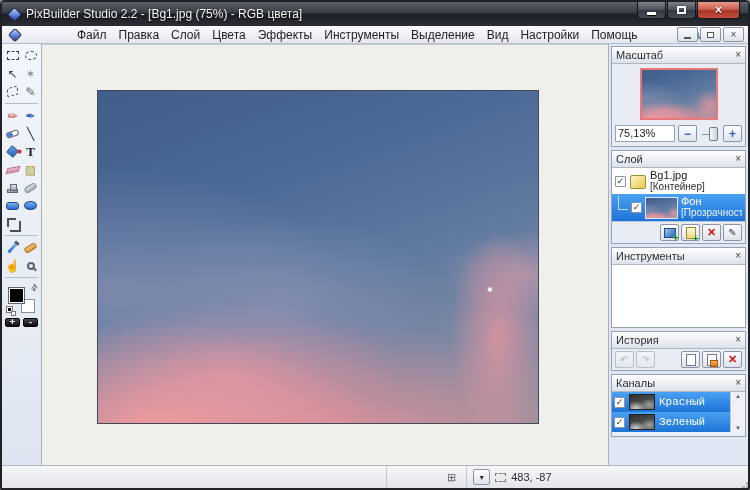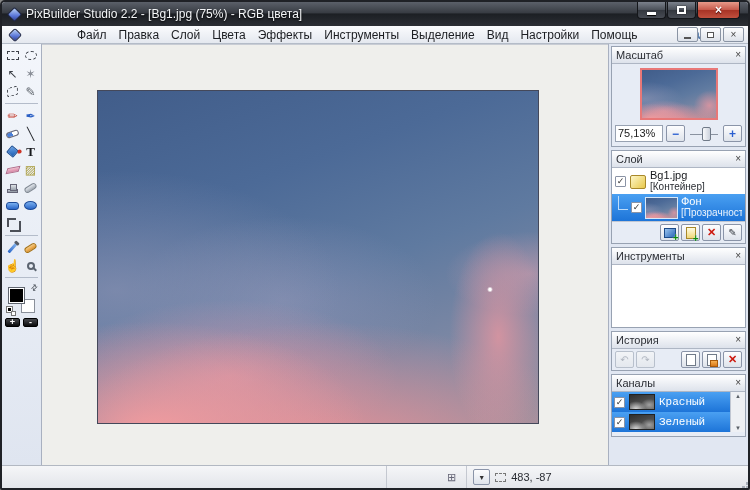--- a/index.html
+++ b/index.html
@@ -107,21 +107,21 @@
   .thumb-wrap { display:flex; justify-content:center; padding:4px 0 3px; }
   .zoom-thumb { width:78px; height:52px; border:2px solid #e87878; }
   .sky { background:
       radial-gradient(30% 45% at 91% 74%, rgba(230,150,160,.8), transparent 70%),
       radial-gradient(70% 45% at 12% 102%, rgba(246,156,158,.95), transparent 72%),
       radial-gradient(80% 50% at 52% 108%, rgba(240,146,150,.9), transparent 75%),
       radial-gradient(55% 33% at 30% 86%, rgba(210,150,170,.75), transparent 70%),
       radial-gradient(68% 48% at 4% 60%, rgba(148,152,182,.6), transparent 75%),
       linear-gradient(160deg,#415d8a 0%,#4c6a97 30%,#5f7aa0 55%,#7d88a4 78%,#99909f 100%); }
   .zoom-row { display:flex; align-items:center; gap:3px; padding:2px 3px 4px; }
-  .zoom-value { width:48px; height:17px; background:#fff; border:1px solid #98a2b2; font-size:11px; padding:1px 2px; color:#222; }
+  .zoom-value { width:60px; height:17px; background:#fff; border:1px solid #98a2b2; font-size:11px; padding:1px 2px; color:#222; }
   .side-btn { height:17px; min-width:19px; border:1px solid #8a94a8; border-radius:2px;
     background:linear-gradient(180deg,#fdfdfe,#dee3eb); display:flex; align-items:center; justify-content:center; font-size:10px; }
   .zoom-minus, .zoom-plus { color:#2a5fd0; font-weight:bold; font-size:12px; line-height:1; }
   .zoom-slider { flex:1; height:14px; position:relative; }
   .slider-track { position:absolute; left:2px; right:2px; top:7px; height:1px; background:#8a92a0; }
   .slider-thumb { position:absolute; left:45%; top:0; width:9px; height:14px; border:1px solid #707a88; border-radius:2px;
     background:linear-gradient(90deg,#f8f9fb,#ccd2dc); }
 
   .layers-list { background:#fff; border-bottom:1px solid #c0c6d2; }
   .layer-row1 { display:flex; align-items:center; gap:4px; padding:3px 3px 2px; height:26px; }

